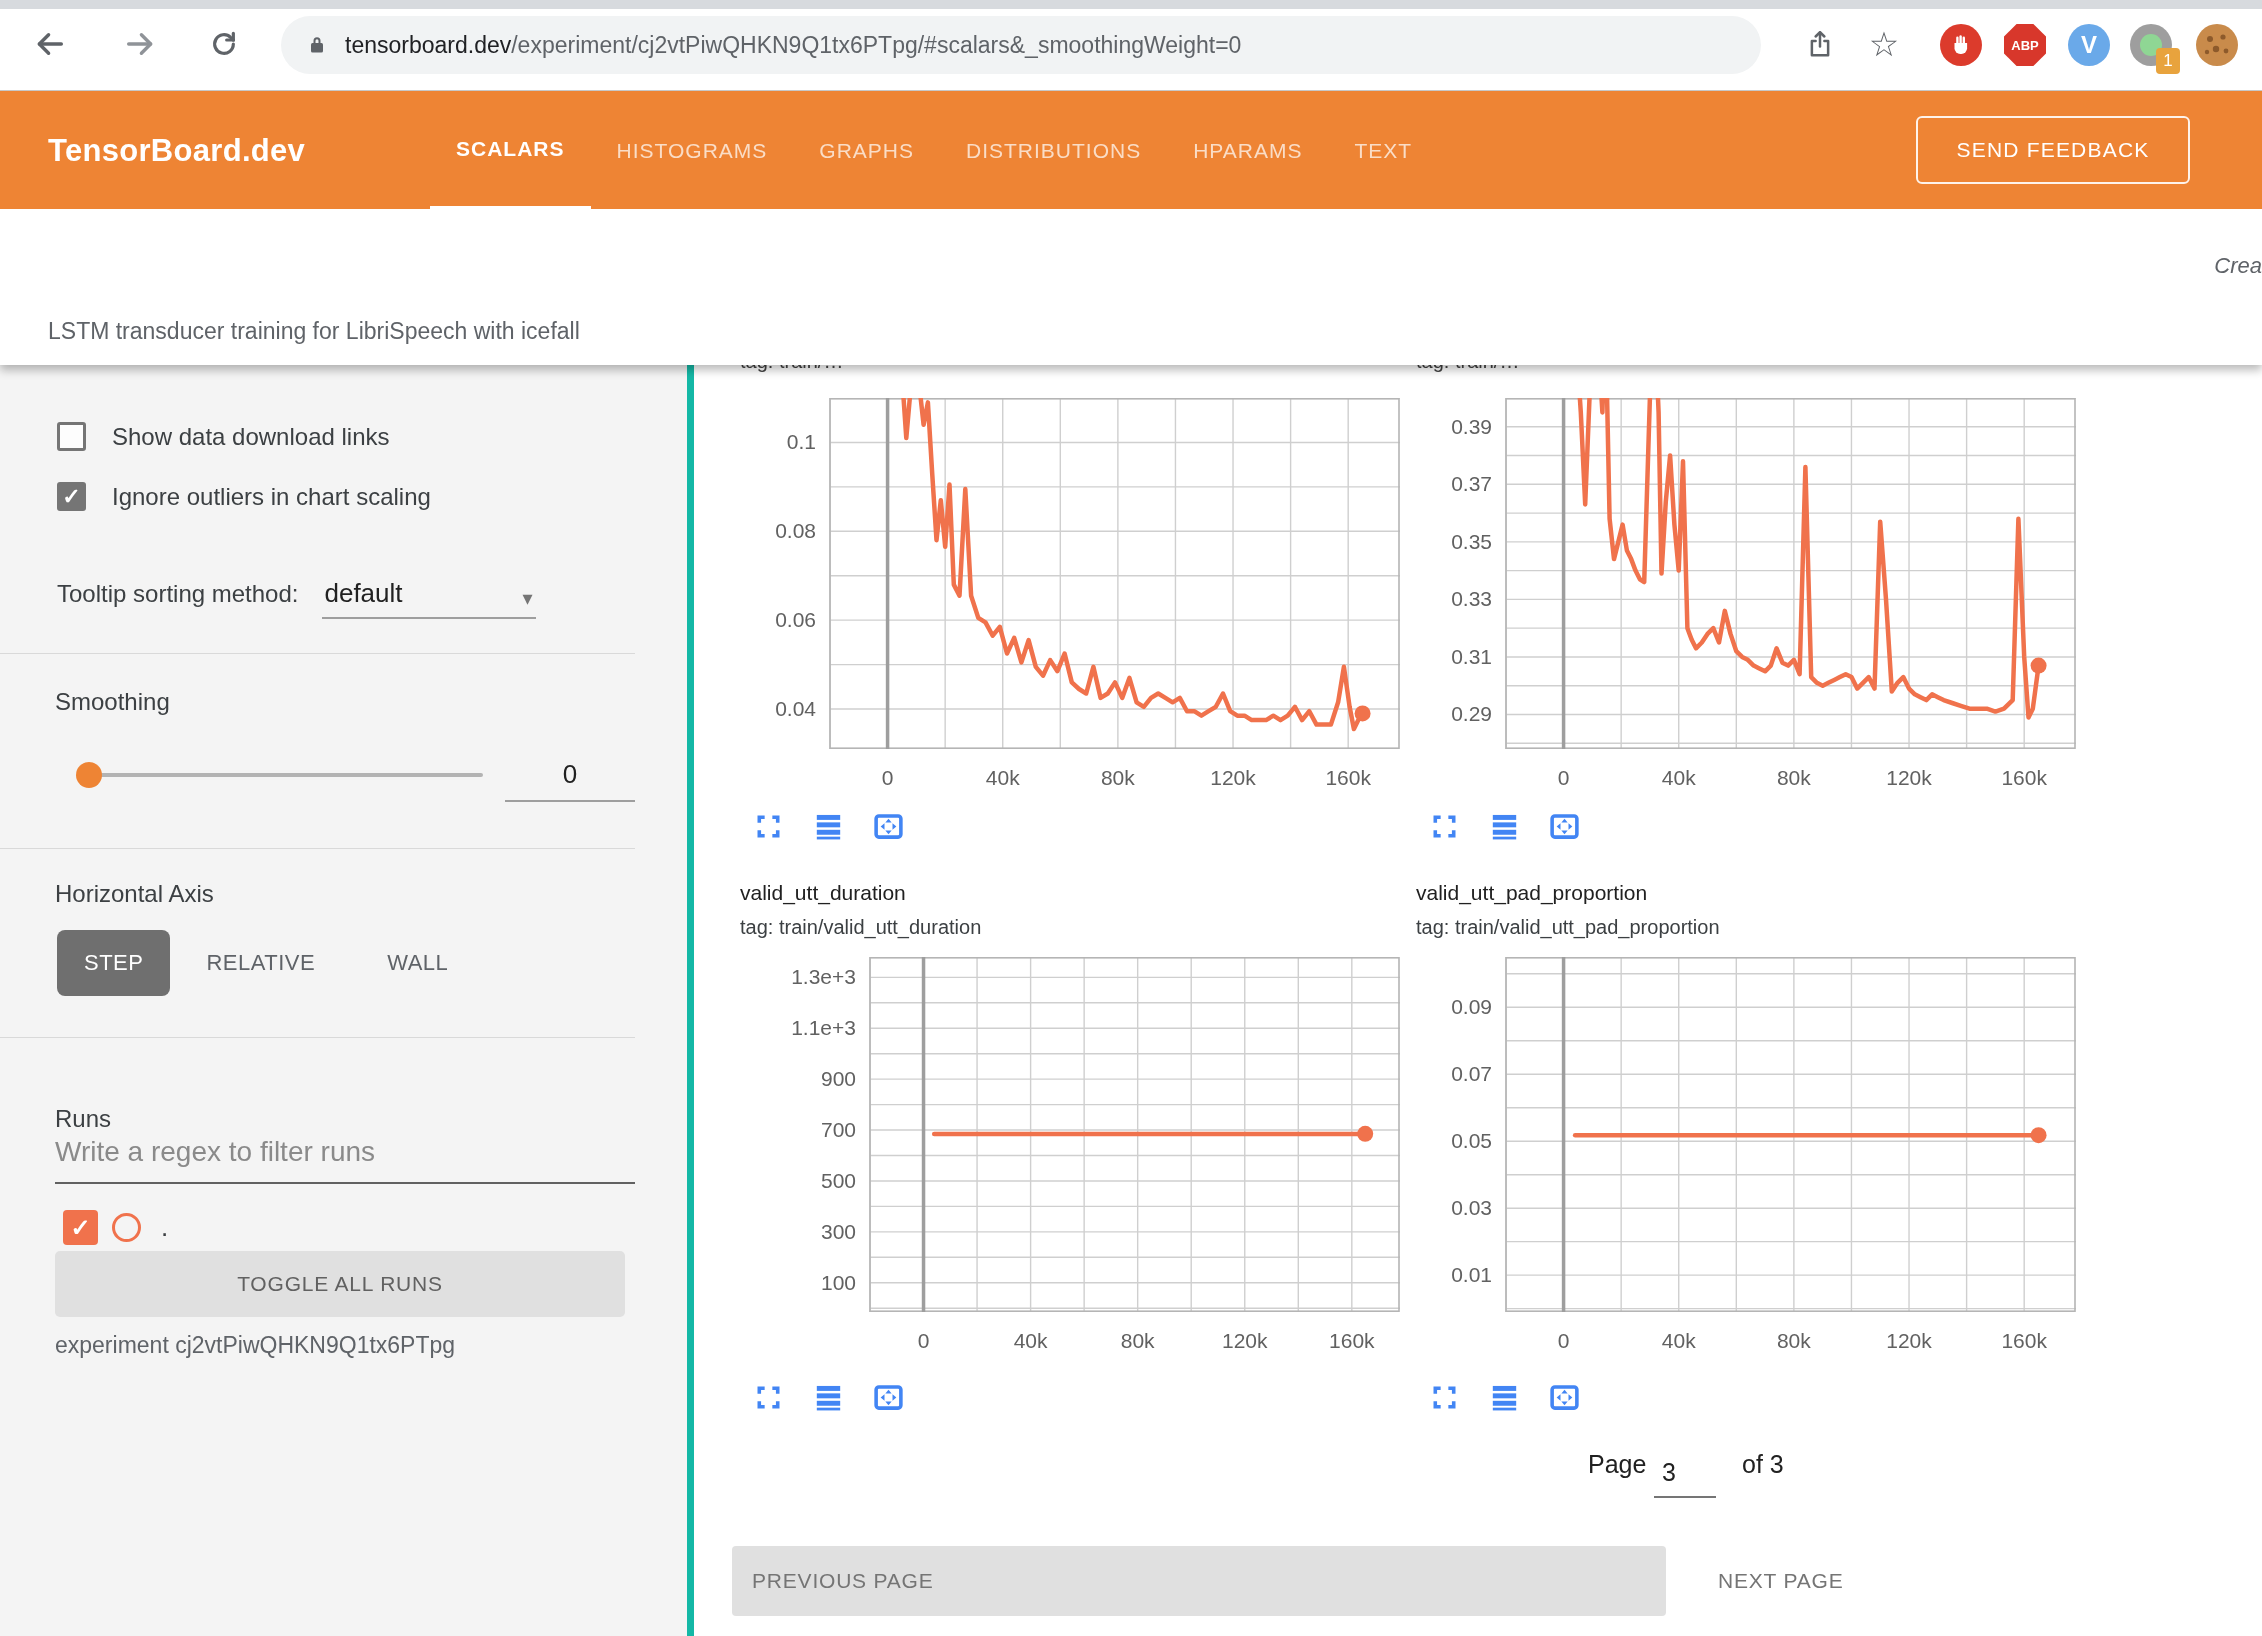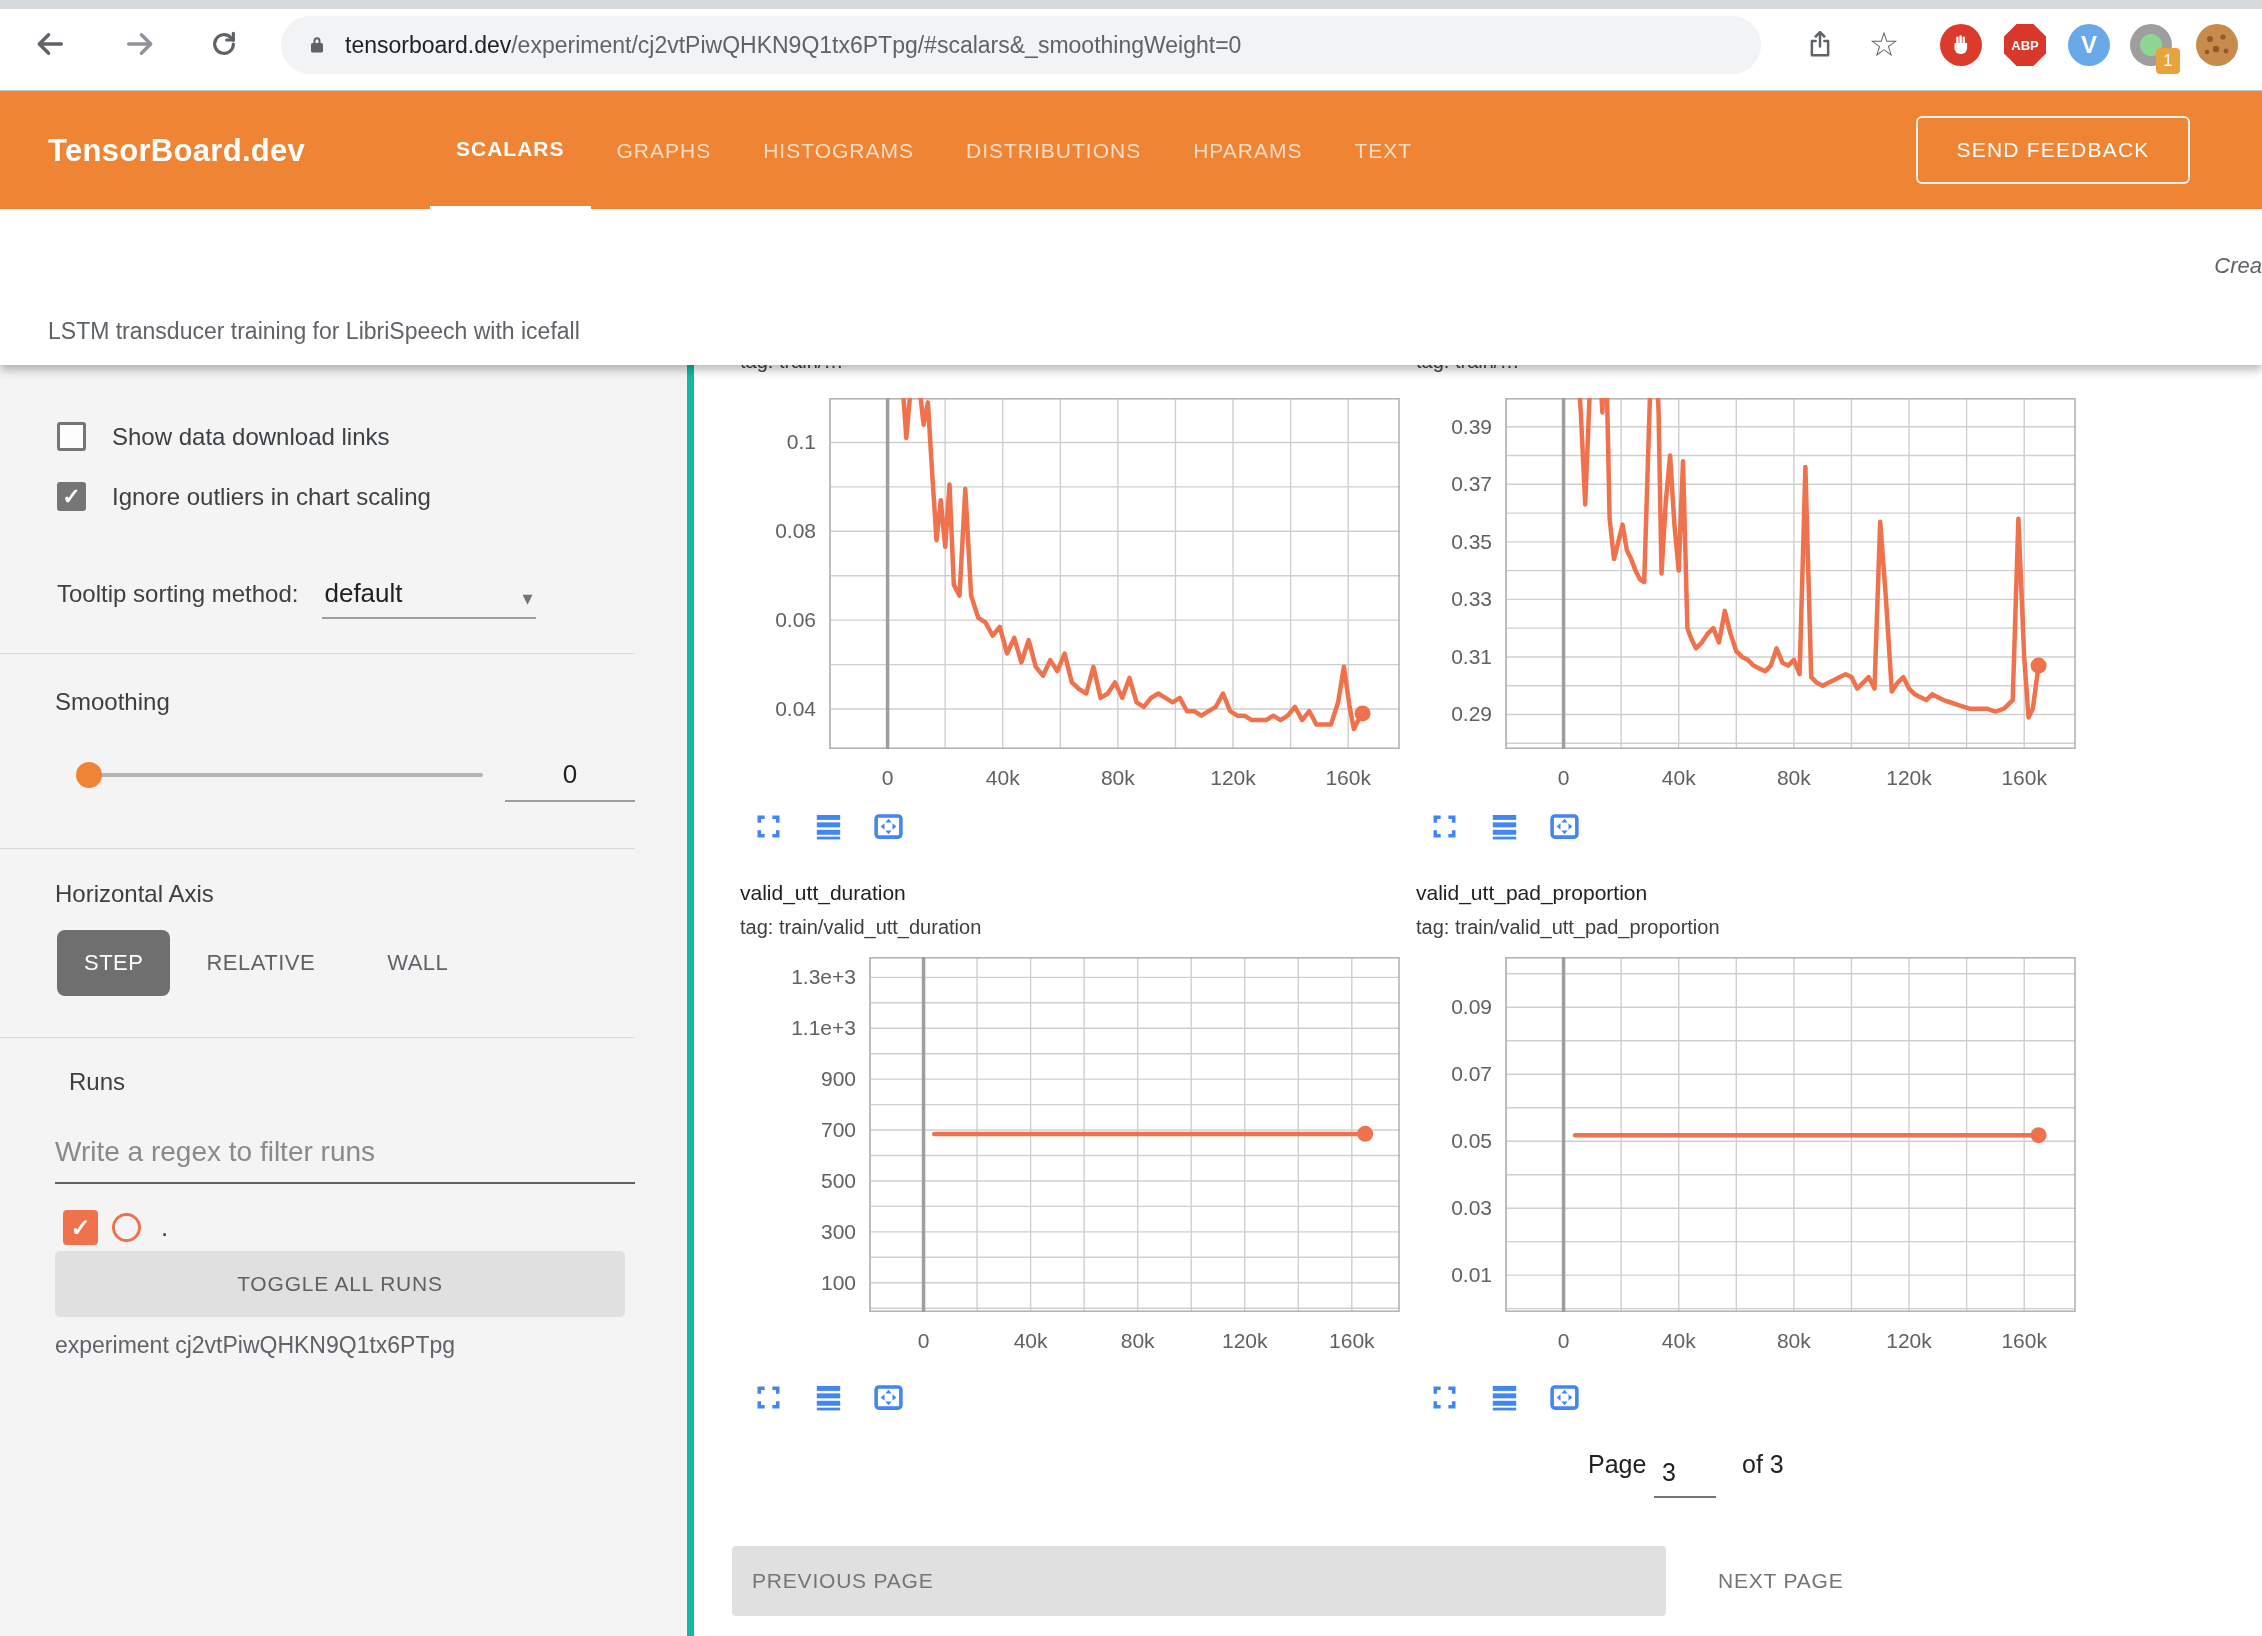--- a/index.html
+++ b/index.html
@@ -53,21 +53,21 @@
   #tooltip-select .arrow { position:absolute; right:4px; top:8px; font-size:20px; color:#757575; }
   #smoothing-label { position:absolute; left:55px; top:323px; }
   #smoothing-track { position:absolute; left:87px; top:408px; width:396px; height:4px; background:#b3b3b3; border-radius:2px; }
   #smoothing-thumb { position:absolute; left:76px; top:397px; width:26px; height:26px; border-radius:50%; background:#ee8434; }
   #smoothing-value { position:absolute; left:505px; top:394px; width:130px; text-align:center; font-size:26px; color:#212121;
                      border-bottom:2px solid #9e9e9e; padding-bottom:10px; }
   #haxis-label { position:absolute; left:55px; top:515px; }
   #haxis-btns { position:absolute; left:57px; top:565px; display:flex; align-items:center; }
   .axis-btn { font-size:22px; letter-spacing:0.5px; color:#5f6368; padding:0 36px; height:66px; display:flex; align-items:center; }
   .axis-btn.sel { background:#6f6f6f; color:#fff; border-radius:8px; padding:0 27px; }
-  #runs-label { position:absolute; left:55px; top:703px;margin-left:14px; }
+  #runs-label { position:absolute; left:55px; top:740px; }
   #regex-input { position:absolute; left:55px; top:771px; width:580px; font-size:28px; color:#8a8a8a;
                  border-bottom:2px solid #616161; padding-bottom:14px; background:transparent; }
   #run-row { position:absolute; left:63px; top:845px; display:flex; align-items:center; }
   #run-checkbox { width:35px; height:35px; border-radius:4px; background:#f0724c; color:#fff; font-size:24px; font-weight:bold;
                   display:flex; align-items:center; justify-content:center; }
   #run-color-swatch { width:29px; height:29px; border-radius:50%; border:3.5px solid #f0724c; margin-left:14px; }
   #run-name { margin-left:20px; font-size:26px; color:#3c4043; }
   #toggle-runs-btn { position:absolute; left:55px; top:886px; width:570px; height:66px; background:#e0e0e0; border-radius:5px;
                      color:#616161; font-size:21px; letter-spacing:0.8px; display:flex; align-items:center; justify-content:center; }
   #experiment-label { position:absolute; left:55px; top:967px; font-size:23px; color:#5f6368; }
@@ -166,22 +166,22 @@
           <circle cx="30" cy="27" r="2.4" fill="#8d5a2b"></circle>
           <circle cx="11" cy="28" r="2.2" fill="#8d5a2b"></circle>
         </svg>
     </div>
   </div>
 
   <div id="tbheader">
     <div id="tb-title">TensorBoard.dev</div>
     <div id="tb-tabs">
       <div class="tb-tab active">SCALARS</div>
+      <div class="tb-tab">HISTOGRAMS</div>
       <div class="tb-tab">GRAPHS</div>
-      <div class="tb-tab">HISTOGRAMS</div>
       <div class="tb-tab">DISTRIBUTIONS</div>
       <div class="tb-tab">HPARAMS</div>
       <div class="tb-tab">TEXT</div>
     </div>
     <div id="feedback-btn">SEND FEEDBACK</div>
   </div>
 
   <div id="subheader">
     <div id="created-label">Crea</div>
     <div id="exp-desc">LSTM transducer training for LibriSpeech with icefall</div>

